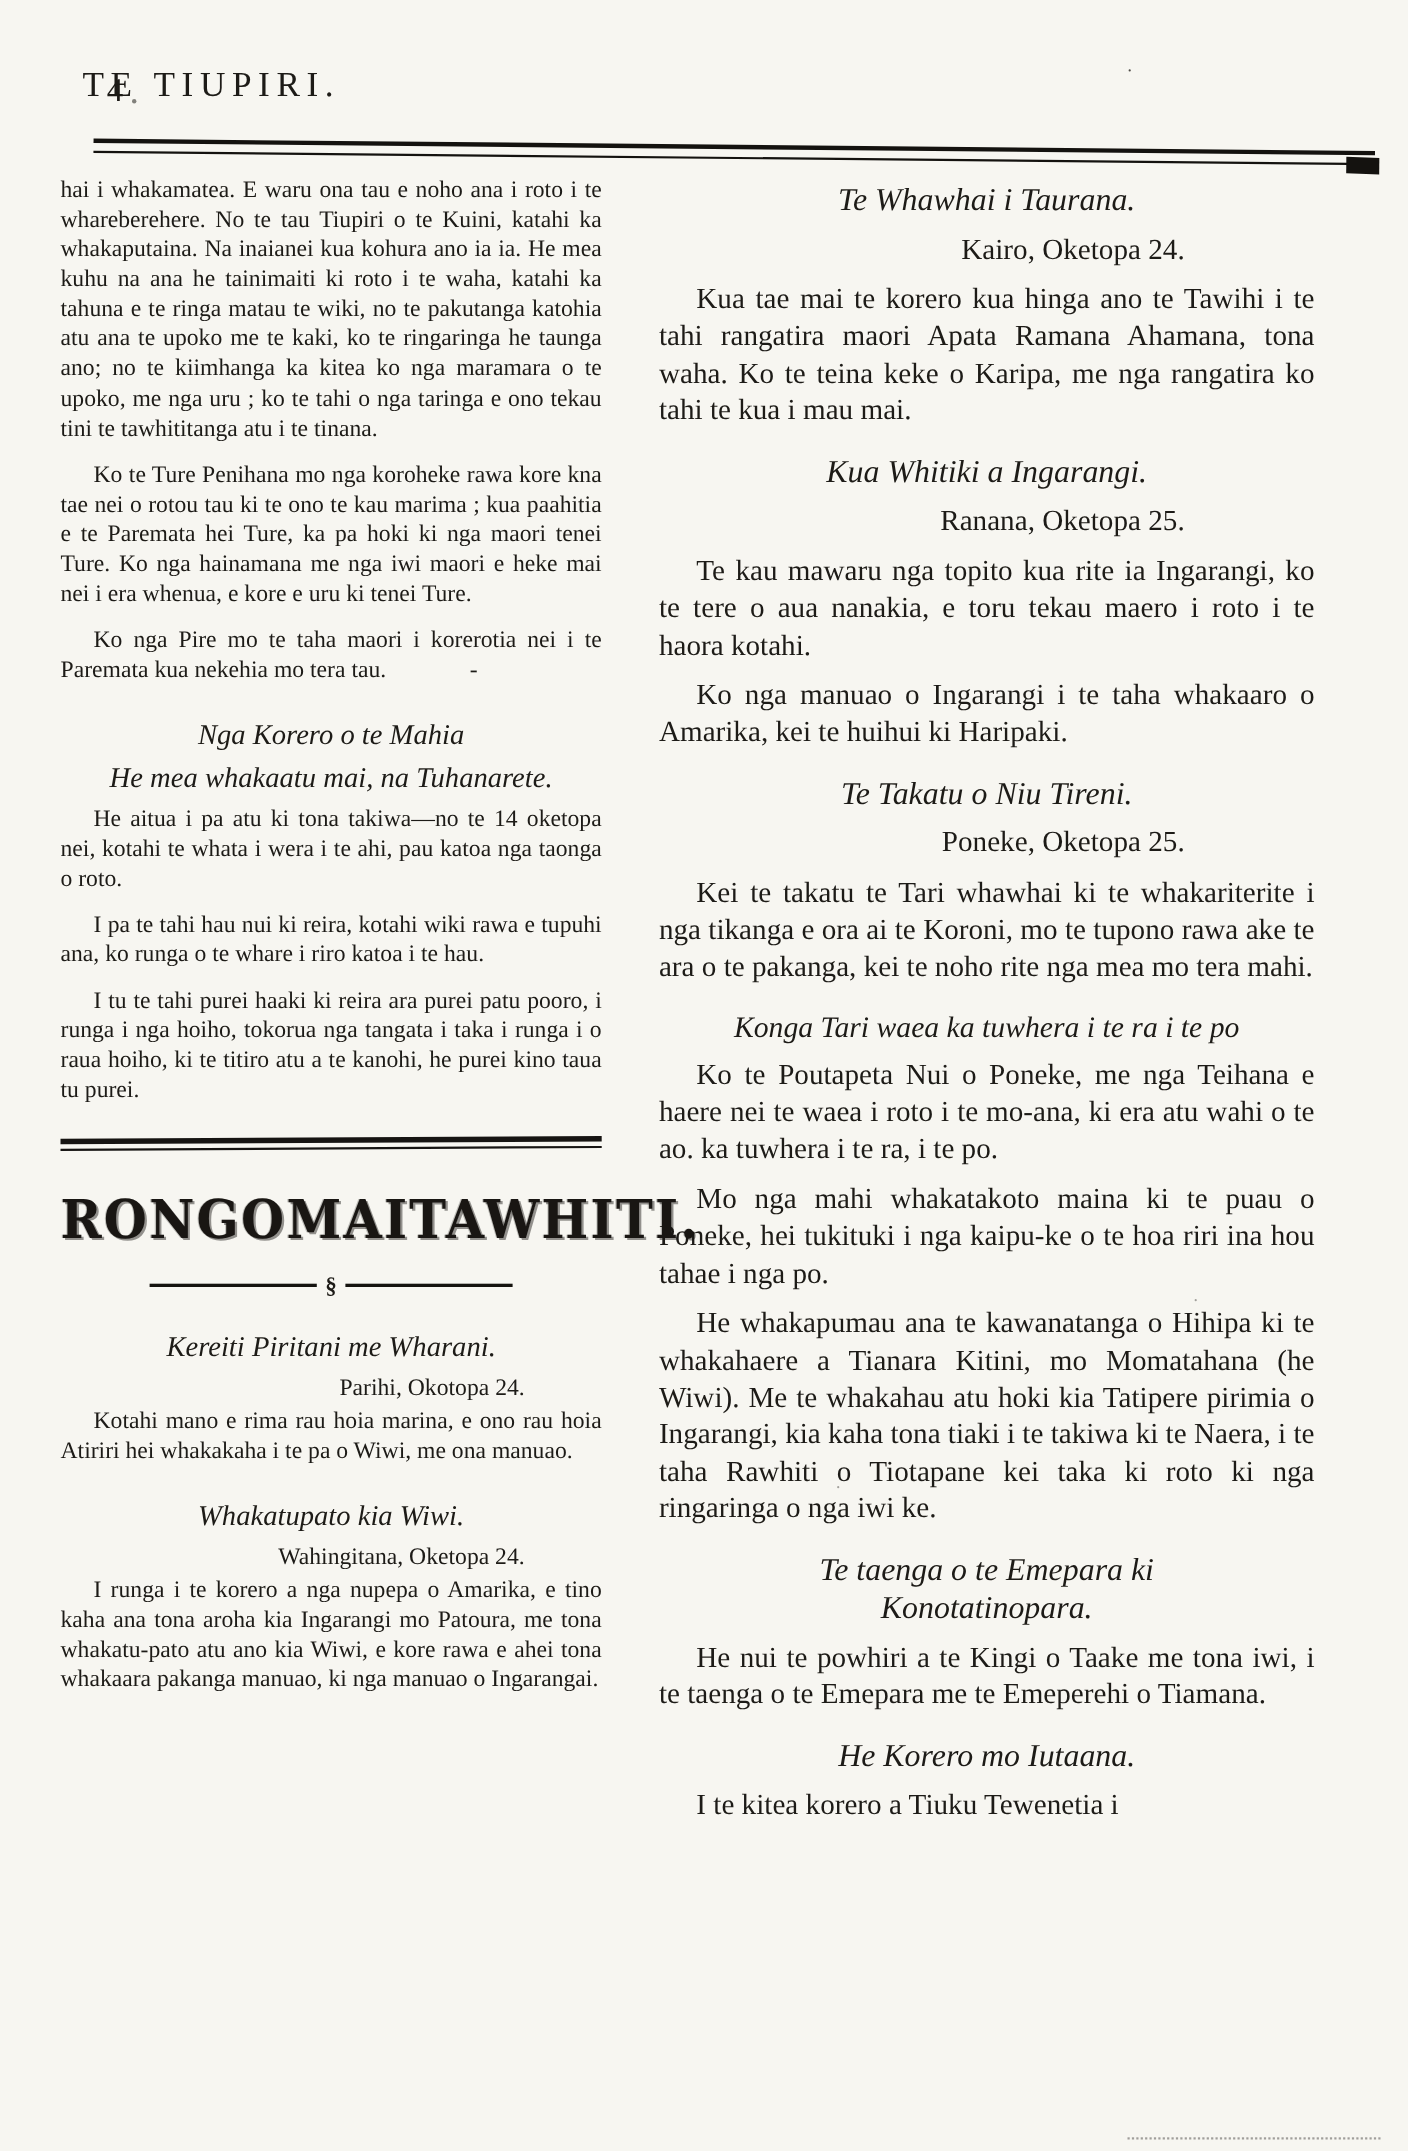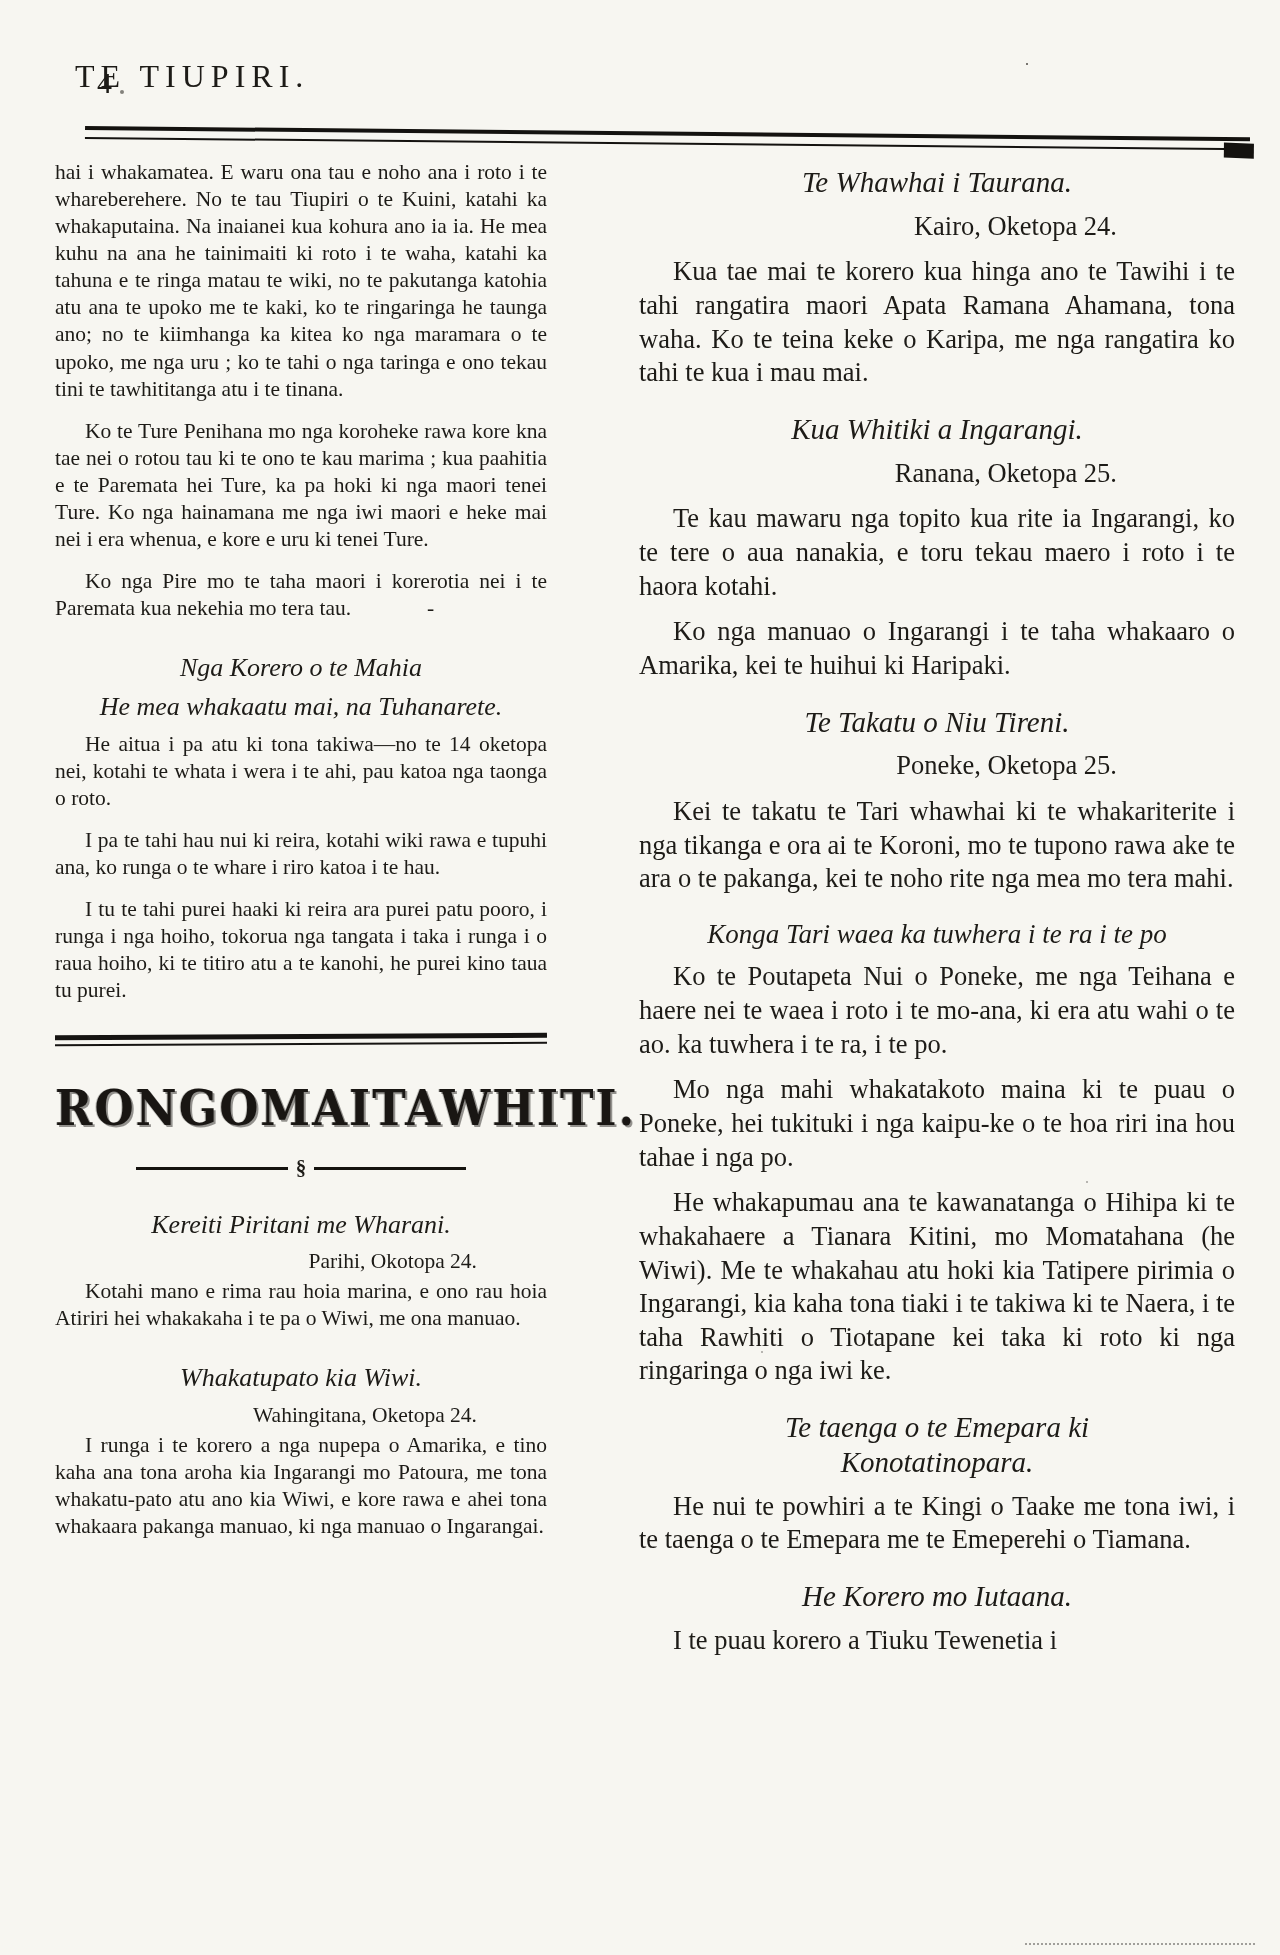--- a/index.html
+++ b/index.html
@@ -32,21 +32,21 @@
     margin:10px -15px 0 30px;
     position:relative;
   }
   .header-rule .rule-blob {
     position:absolute; right:-4px; top:2px;
     width:30px; height:15px; background:#14120f;
     transform:skewY(2deg);
   }
 
   
-  .columns { display:flex; gap:92px; margin-top:20px; }
+  .columns { display:flex; gap:52px; margin-top:20px; }
   .col-left  { width:492px; font-size:21.5px; line-height:1.26; text-align:justify; }
   .col-right { width:596px; font-size:26.5px; line-height:1.27; text-align:justify; }
 
   p { margin:0 0 15px; text-indent:30px; }
   .col-right p { margin:0 0 12px; text-indent:34px; }
   p.noindent { text-indent:0; }
 
   .section-head {
     font-style:italic; font-weight:normal; text-align:center;
     font-size:26px; margin:30px 0 8px; text-indent:0; line-height:1.2;
@@ -165,20 +165,20 @@
       <div class="section-head" style="font-size:27px;">Konga Tari waea ka tuwhera i te ra i te po</div>
       <p>Ko te Poutapeta Nui o Poneke, me nga Teihana e haere nei te waea i roto i te mo-ana, ki era atu wahi o te ao. ka tuwhera i te ra, i te po.</p>
       <p>Mo nga mahi whakatakoto maina ki te puau o Poneke, hei tukituki i nga kaipu-ke o te hoa riri ina hou tahae i nga po.</p>
       <p>He whakapumau ana te kawanatanga o Hihipa ki te whakahaere a Tianara Kitini, mo Momatahana (he Wiwi).  Me te whakahau atu hoki kia Tatipere pirimia o Ingarangi, kia kaha tona tiaki i te takiwa ki te Naera, i te taha Rawhiti o Tiotapane kei taka ki roto ki nga ringaringa o nga iwi ke.</p>
 
       <div class="section-head" style="margin-bottom:0;">Te taenga o te Emepara ki</div>
       <div class="section-head" style="margin-top:0;">Konotatinopara.</div>
       <p>He nui te powhiri a te Kingi o Taake me tona iwi, i te taenga o te Emepara me te Emeperehi o Tiamana.</p>
 
       <div class="section-head">He Korero mo Iutaana.</div>
-      <p>I te puau korero a Tiuku Tewenetia i</p>
+      <p>I te kitea korero a Tiuku Tewenetia i</p>
 
     </div>
   </div>
 </div>
 
 <div class="speck"></div>
 <div class="bottom-dots"></div>
 
 </body></html>

